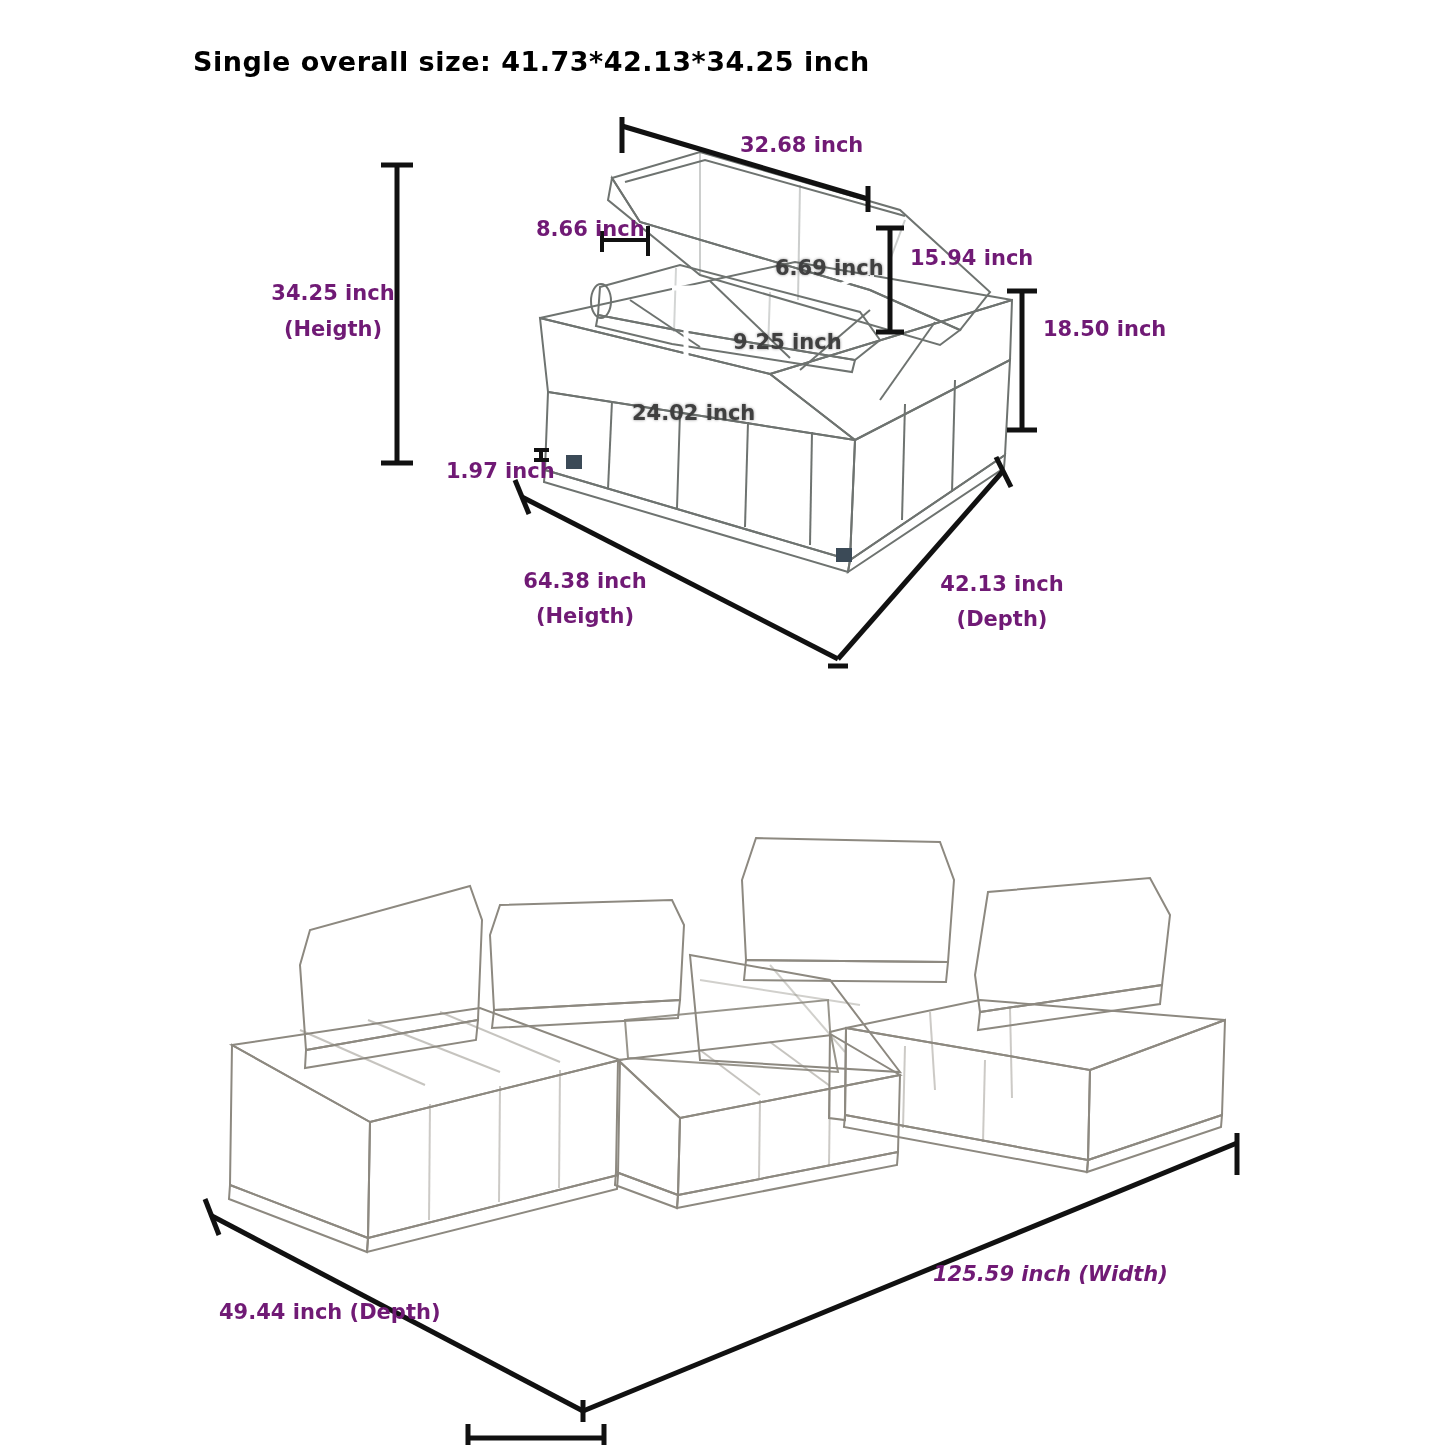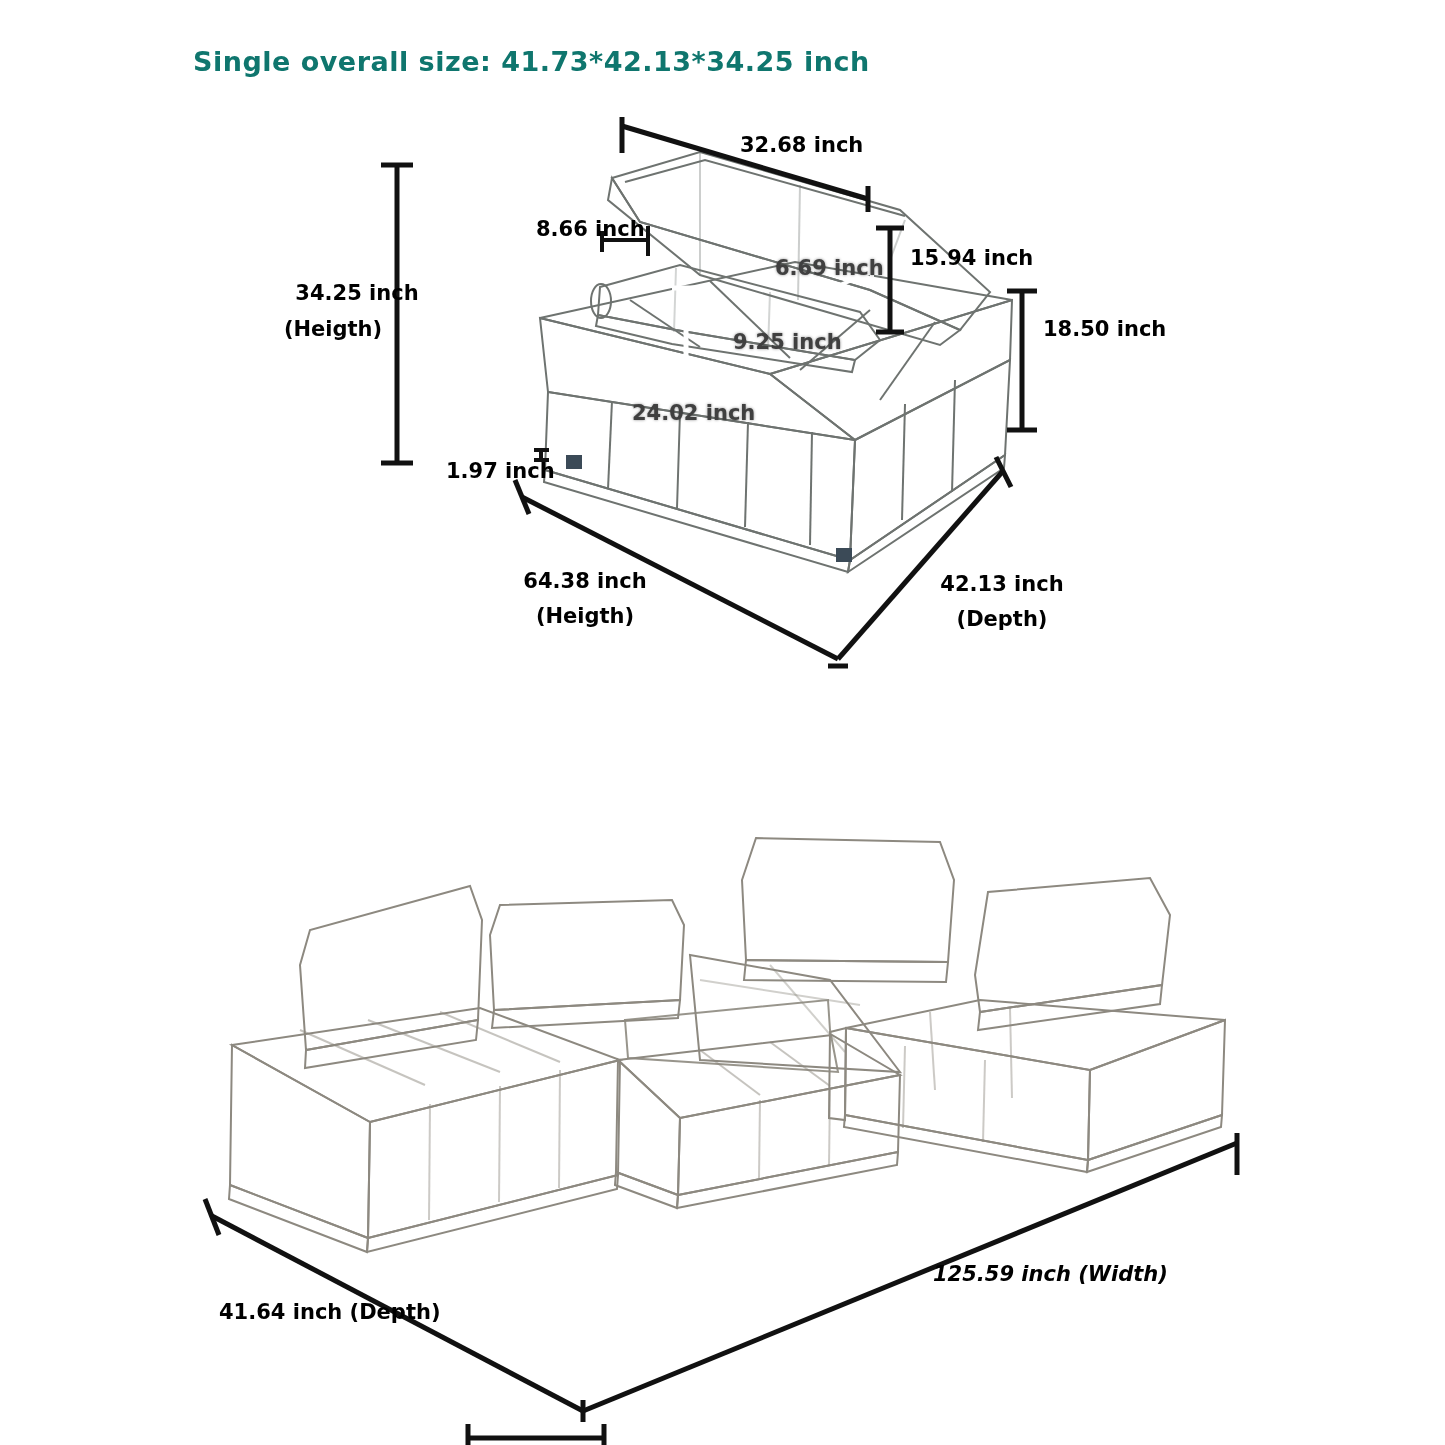--- a/index.html
+++ b/index.html
@@ -16,33 +16,33 @@
   }
   .stage {
     position: absolute;
     inset: 0;
   }
   .title {
     position: absolute;
     font-family: "DejaVu Sans", sans-serif;
     font-weight: bold;
     font-size: 27px;
-    color: #0f766e;
+    color: #000000;
     letter-spacing: 0.5px;
     white-space: nowrap;
   }
   #title-single { left: 193px; top: 46px; }
   #title-four { left: 193px; top: 748px; }
 
   .dim-label {
     position: absolute;
     font-family: "DejaVu Sans", sans-serif;
     font-size: 21px;
     font-weight: bold;
-    color: #000000;
+    color: #701a75;
     white-space: nowrap;
   }
   .dim-label.white {
     color: #404040;
     text-shadow: 0 0 3px rgba(0,0,0,0.45);
   }
   .dim-label.center { text-align: center; }
 
   svg.overlay {
     position: absolute;
@@ -172,21 +172,21 @@
     <line class="ln-thin" x1="534" y1="460" x2="549" y2="460"></line>
 
     <line class="ln" x1="522" y1="497" x2="838" y2="659"></line>
     <line class="ln" x1="515" y1="480" x2="529" y2="514"></line>
 
     <line class="ln" x1="838" y1="659" x2="1003" y2="471"></line>
     <line class="ln" x1="996" y1="457" x2="1011" y2="487"></line>
     <line class="ln" x1="828" y1="666" x2="848" y2="666"></line>
   </svg>
 
-  <div class="dim-label center" id="l-height" style="left:268px; top:281px; width:130px;margin-left:24px;">34.25 inch</div>
+  <div class="dim-label center" id="l-height" style="left:268px; top:281px; width:130px;">34.25 inch</div>
   <div class="dim-label center" style="left:268px; top:317px; width:130px;">(Heigth)</div>
 
   <div class="dim-label" id="l-backwidth" style="left:740px; top:133px;">32.68 inch</div>
   <div class="dim-label" id="l-armrest" style="left:536px; top:217px;">8.66 inch</div>
   <div class="dim-label white" id="l-bolster" style="left:775px; top:256px;">6.69 inch</div>
   <div class="dim-label" id="l-backheight" style="left:910px; top:246px;">15.94 inch</div>
   <div class="dim-label" id="l-seatheight" style="left:1043px; top:317px;">18.50 inch</div>
   <div class="dim-label white" id="l-cushionh" style="left:700px; top:330px;margin-left:33px;">9.25 inch</div>
   <div class="dim-label white" id="l-seatwidth" style="left:632px; top:401px;">24.02 inch</div>
   <div class="dim-label" id="l-leg" style="left:440px; top:459px;margin-left:6px;">1.97 inch</div>
@@ -265,15 +265,15 @@
     <line class="ln" x1="212" y1="1216" x2="583" y2="1411"></line>
     <line class="ln" x1="205" y1="1199" x2="219" y2="1235"></line>
 
     <line class="ln" x1="583" y1="1400" x2="583" y2="1422"></line>
     <line class="ln" x1="468" y1="1438" x2="604" y2="1438"></line>
     <line class="ln" x1="468" y1="1424" x2="468" y2="1445"></line>
     <line class="ln" x1="604" y1="1424" x2="604" y2="1445"></line>
   </svg>
 
   <div class="dim-label" id="l-four-width" style="left:933px; top:1262px;font-style:italic;">125.59 inch (Width)</div>
-  <div class="dim-label" id="l-four-depth" style="left:219px; top:1300px;">41.64 inch (Depth)</div>
+  <div class="dim-label" id="l-four-depth" style="left:219px; top:1300px;">49.44 inch (Depth)</div>
 
 </div>
 
 </body></html>

